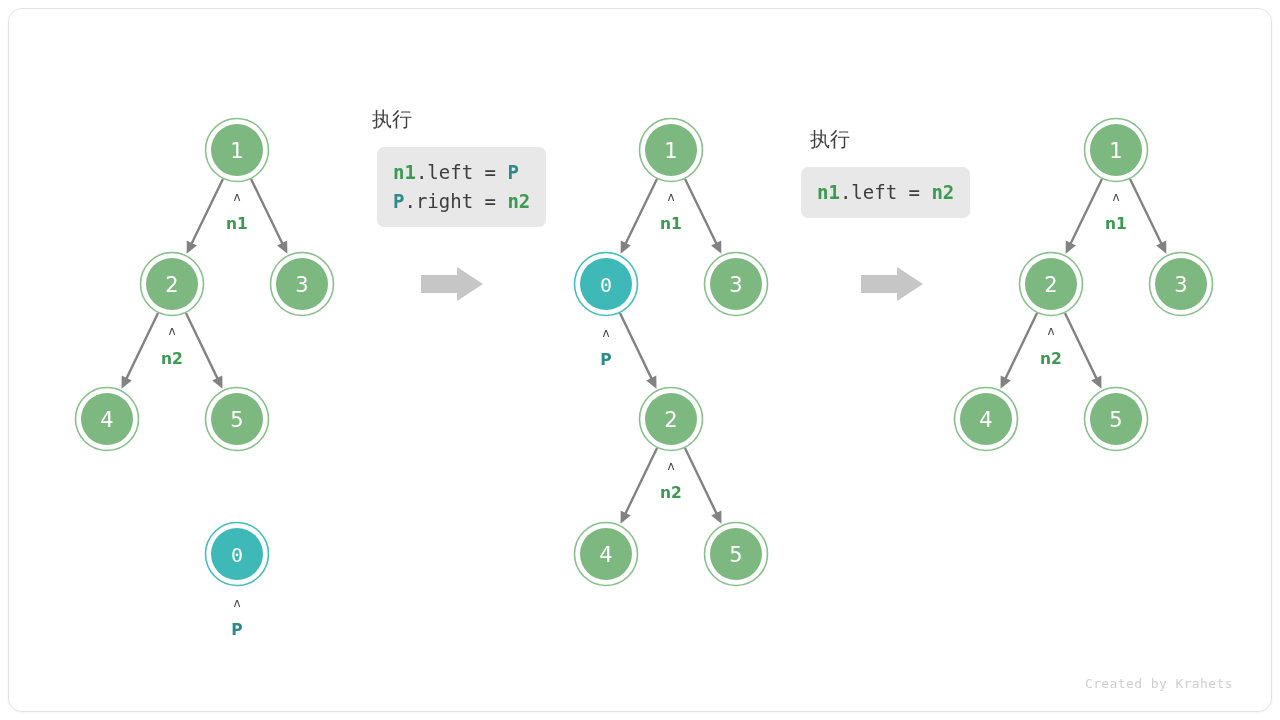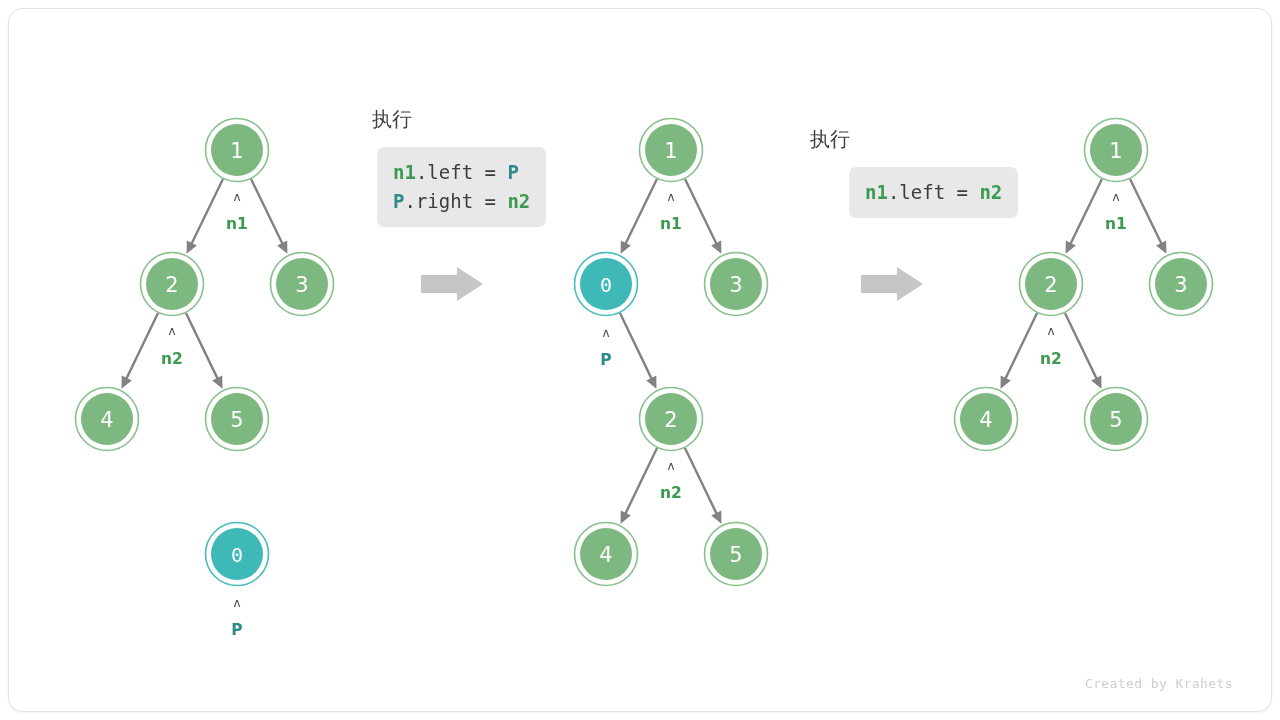--- a/index.html
+++ b/index.html
@@ -282,18 +282,18 @@
           <text x="1042" y="350" class="ptr-label" fill="#3c9a52">n2</text>
         </g>
     </svg>
 
     <div class="exec-title" id="exec-1" style="left: 363px; top: 100px;">执行</div>
 
     <div class="code-box" id="code-1" style="left: 352px; top: 138px; margin-left: 16px;"><div class="code-line"><span class="tok-green">n1</span><span class="tok-plain">.left = </span><span class="tok-teal">P</span></div><div class="code-line"><span class="tok-teal">P</span><span class="tok-plain">.right = </span><span class="tok-green">n2</span></div></div>
 
     <div class="exec-title" id="exec-2" style="left: 801px; top: 120px;">执行</div>
 
-    <div class="code-box" id="code-2" style="left: 792px; top: 158px; margin-left: 48px;"><div class="code-line"><span class="tok-green">n1</span><span class="tok-plain">.left = </span><span class="tok-green">n2</span></div></div>
+    <div class="code-box" id="code-2" style="left: 792px; top: 158px;"><div class="code-line"><span class="tok-green">n1</span><span class="tok-plain">.left = </span><span class="tok-green">n2</span></div></div>
 
     <div class="watermark">Created by Krahets</div>
 
   </div>
 </div>
 
 </body></html>

